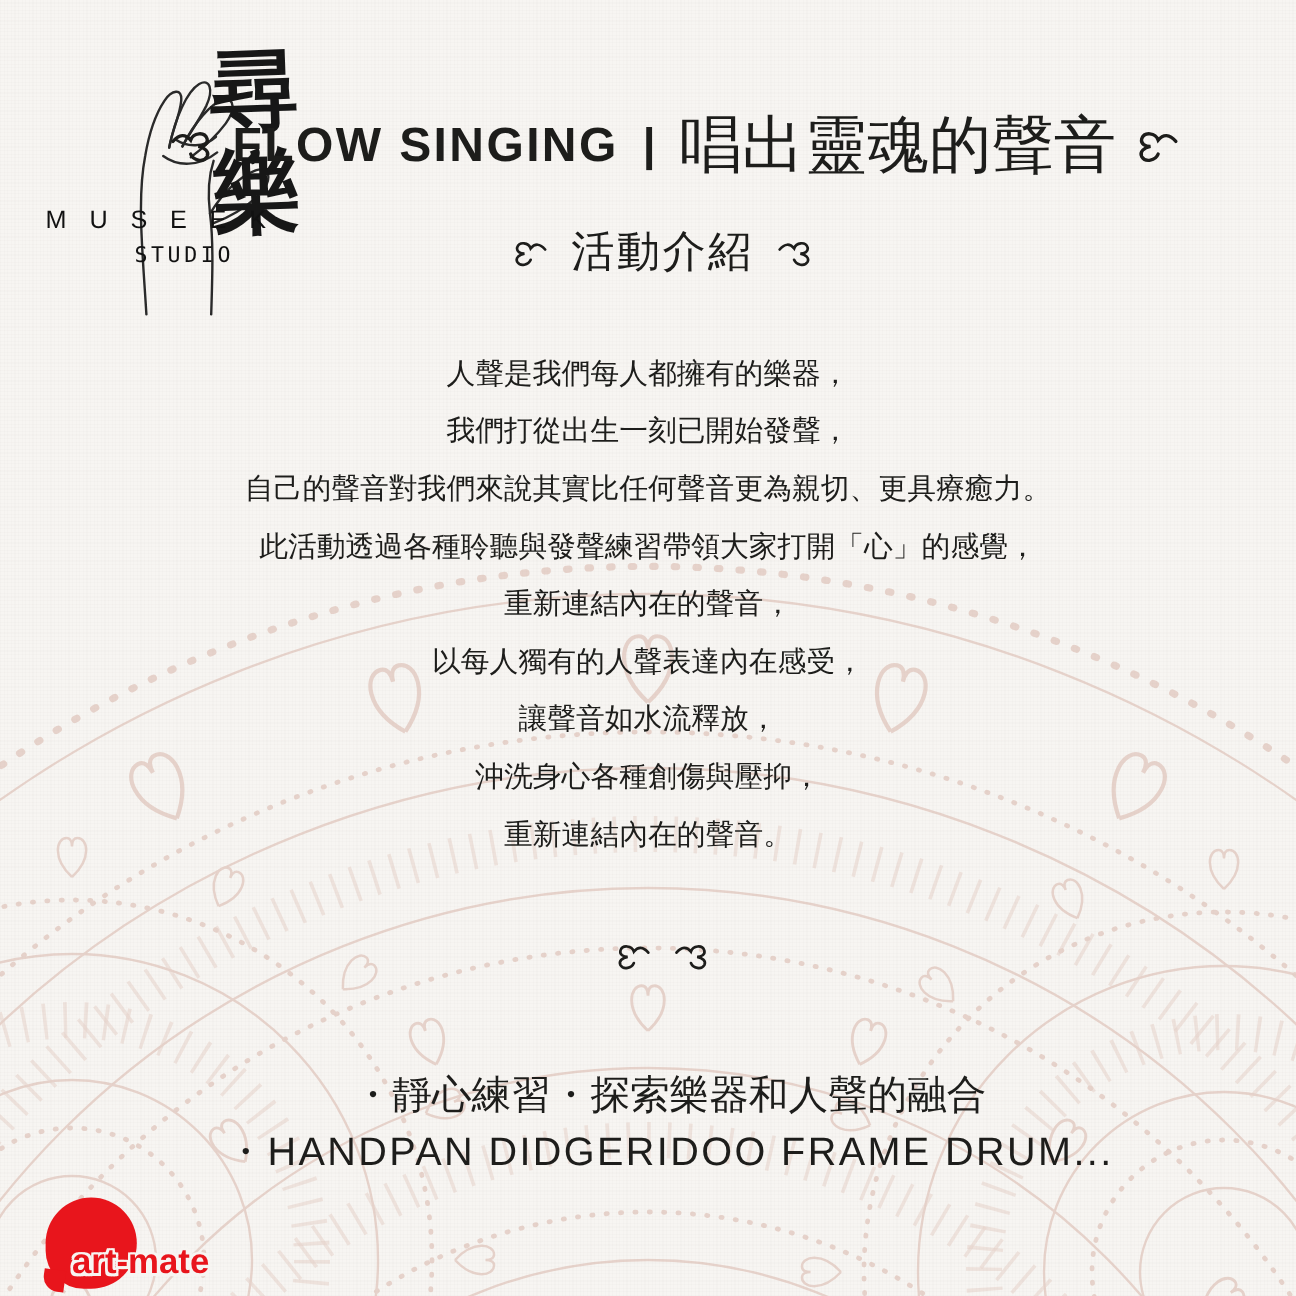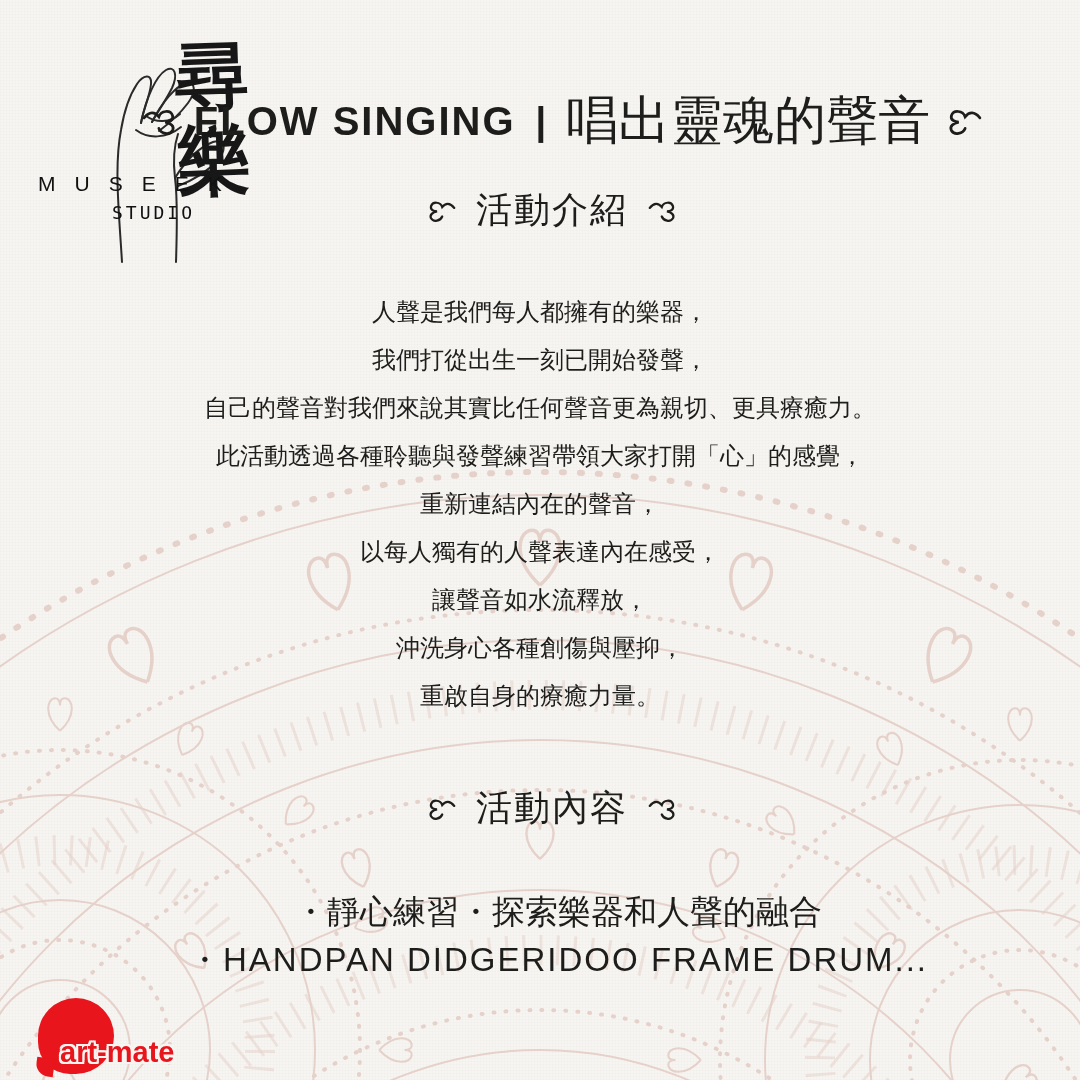--- a/index.html
+++ b/index.html
@@ -236,28 +236,27 @@
 
   <div class="para">
     <div class="line">人聲是我們每人都擁有的樂器，</div>
     <div class="line">我們打從出生一刻已開始發聲，</div>
     <div class="line">自己的聲音對我們來說其實比任何聲音更為親切、更具療癒力。</div>
     <div class="line">此活動透過各種聆聽與發聲練習帶領大家打開「心」的感覺，</div>
     <div class="line">重新連結內在的聲音，</div>
     <div class="line">以每人獨有的人聲表達內在感受，</div>
     <div class="line">讓聲音如水流釋放，</div>
     <div class="line">沖洗身心各種創傷與壓抑，</div>
-    <div class="line">重啟自身的療癒力量。</div>
+    <div class="line">重新連結內在的聲音。</div>
   </div>
 
   <div class="heading-row h2">
     <svg class="orn small flip">
         <use href="#ornSym"></use>
       </svg>
-    <span class="heading-text">活動內容</span>
     <svg class="orn small">
         <use href="#ornSym"></use>
       </svg>
   </div>
 
   <div class="bullets">
     <div class="line">・靜心練習・探索樂器和人聲的融合</div>
     <div class="line latin">・HANDPAN DIDGERIDOO FRAME DRUM...</div>
   </div>
 

